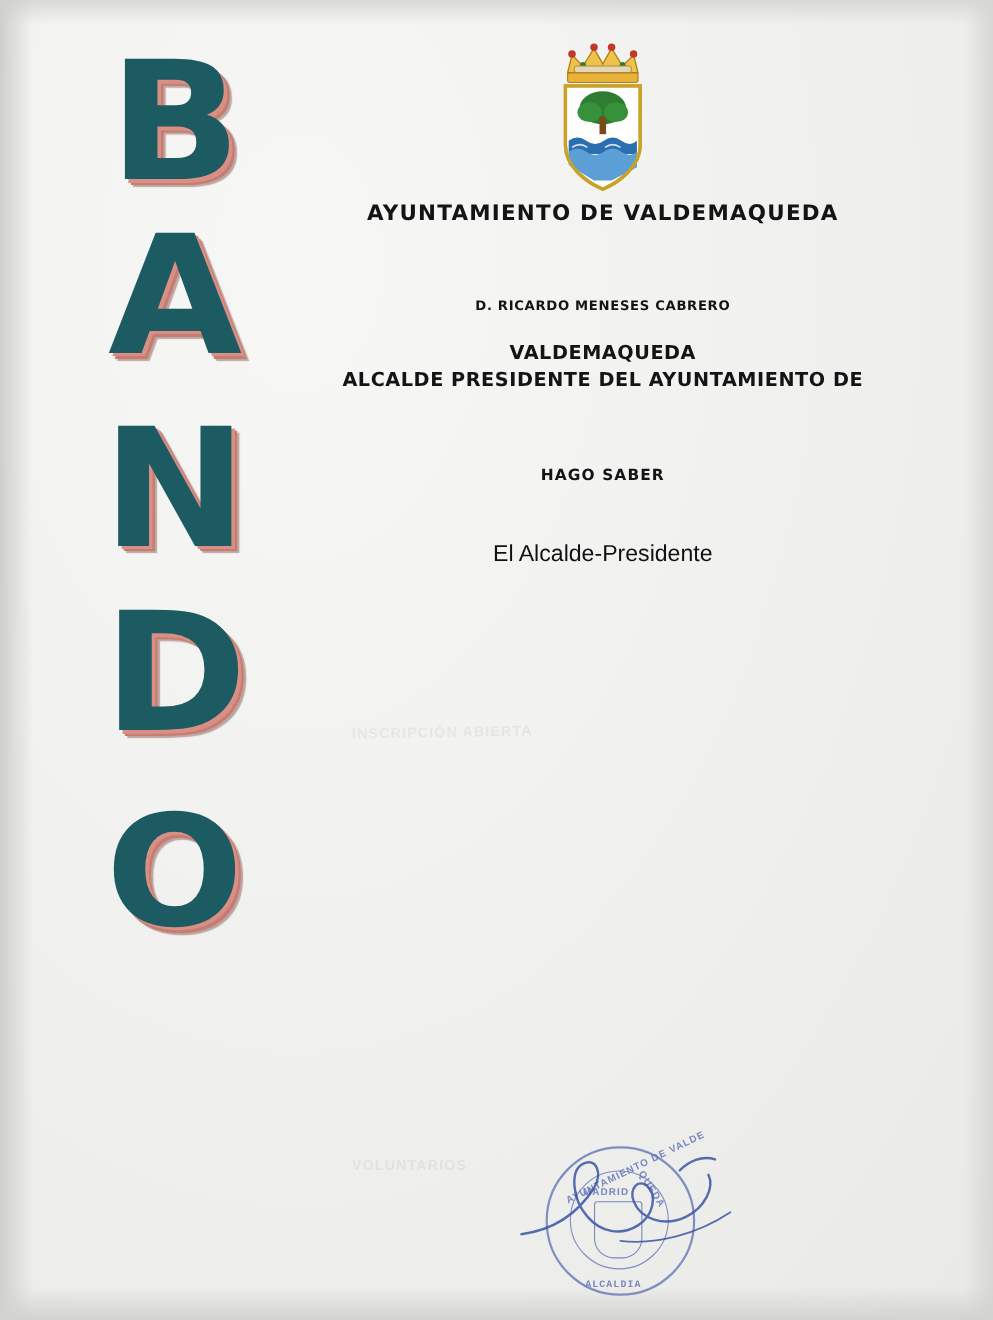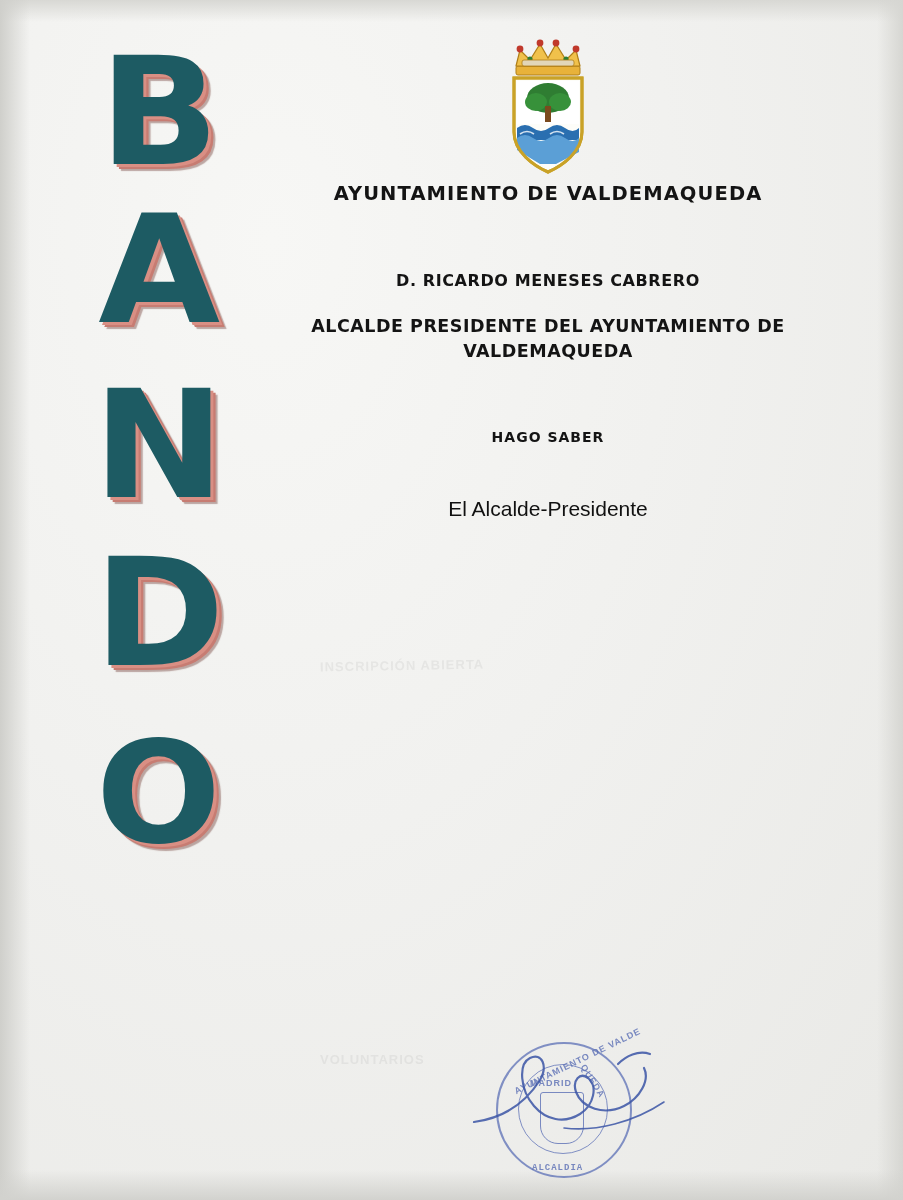--- a/index.html
+++ b/index.html
@@ -106,21 +106,21 @@
     font-weight: bold;
     font-size: 19.5px;
     letter-spacing: 1.1px;
     color: #141414;
     margin-top: 4px;
   }
 
   .mayor-name {
     font-family: "DejaVu Sans", sans-serif;
     font-weight: bold;
-    font-size: 16px;
+    font-size: 12px;
     letter-spacing: 0.6px;
     color: #141414;
     margin-top: 66px;
   }
   .mayor-title {
     font-family: "DejaVu Sans", sans-serif;
     font-weight: bold;
     font-size: 17.5px;
     letter-spacing: 0.5px;
     color: #141414;
@@ -287,22 +287,22 @@
         </g>
 
         <path d="M18 42 H86 V96 C86 116 66 130 52 136 C38 130 18 116 18 96 Z" fill="none" stroke="#c9a227" stroke-width="3"></path>
       </svg>
     </div>
 
     <div class="heading-main">AYUNTAMIENTO DE VALDEMAQUEDA</div>
 
     <div class="mayor-name">D. RICARDO MENESES CABRERO</div>
     <div class="mayor-title">
+      <div>VALDEMAQUEDA</div>
       <div>ALCALDE PRESIDENTE DEL AYUNTAMIENTO DE</div>
-      <div>VALDEMAQUEDA</div>
     </div>
 
     <div class="hago-saber">HAGO SABER</div>
 
     <div class="body-block">
     </div>
 
     <div class="signoff-role">El Alcalde-Presidente</div>
   </div>
 

